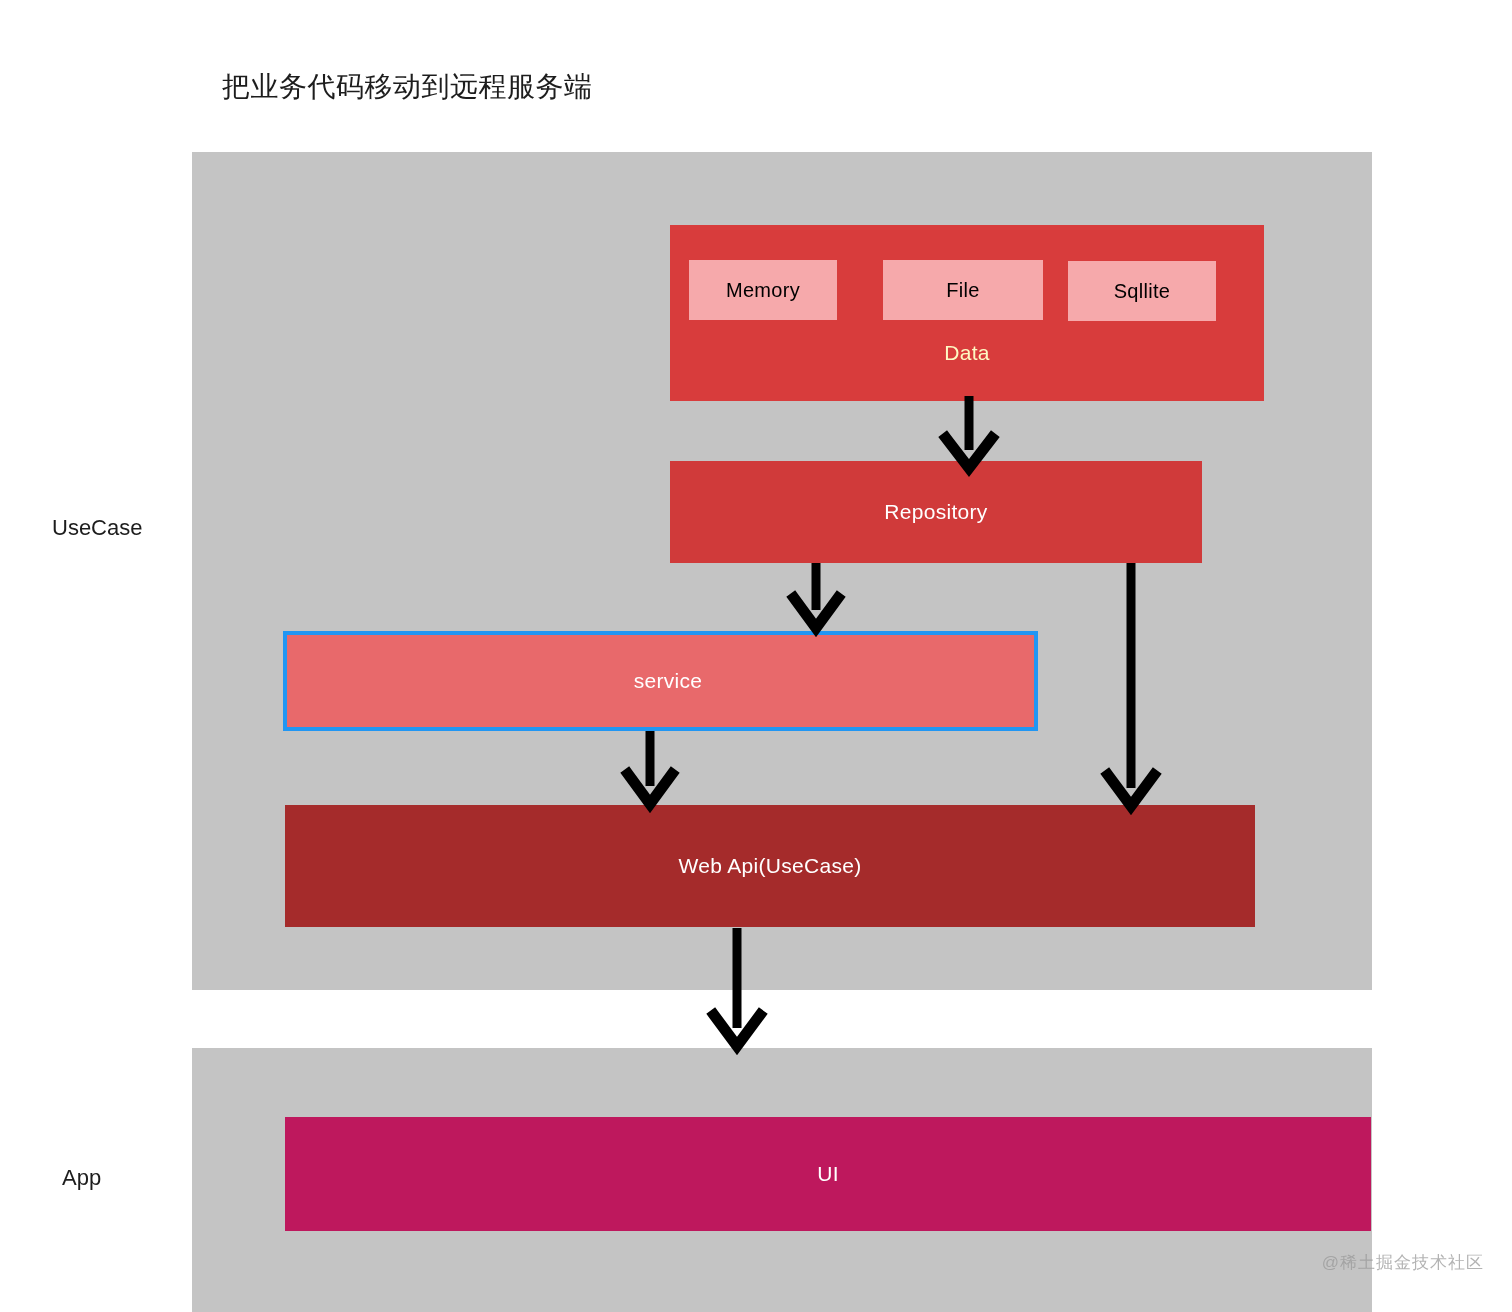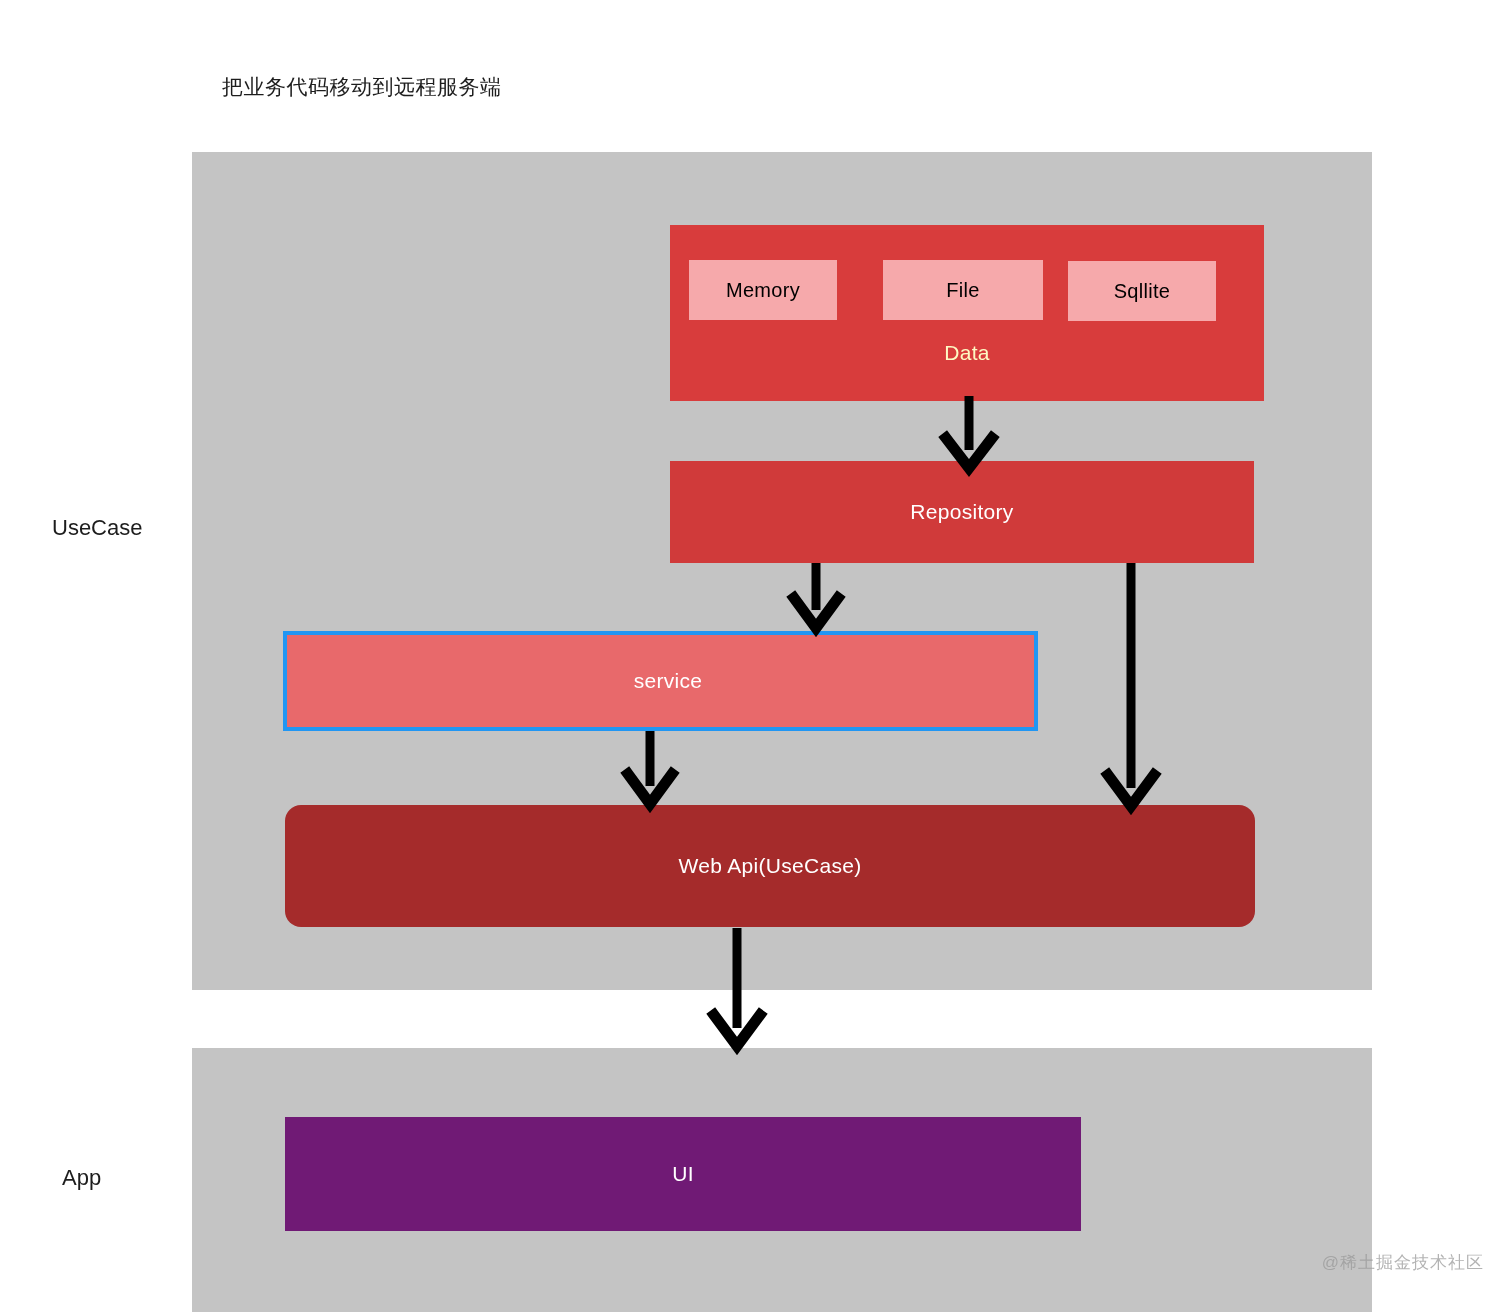--- a/index.html
+++ b/index.html
@@ -14,21 +14,21 @@
     overflow: hidden;
     font-family: "Liberation Sans", "DejaVu Sans", sans-serif;
     color: #1a1a1a;
   }
 
   
   .diagram-title {
     position: absolute;
     left: 222px;
     top: 72px;
-    font-size: 21px;
+    font-size: 28px;
     line-height: 30px;
     letter-spacing: 0.5px;
     color: #1d1d1d;
     white-space: nowrap;
   }
 
   
   .side-label {
     position: absolute;
     font-size: 22px;
@@ -84,43 +84,42 @@
     color: #000000;
     font-size: 20px;
     letter-spacing: 0.3px;
   }
   .subbox-memory { left: 689px;  top: 260px; width: 148px; height: 60px; }
   .subbox-file   { left: 883px;  top: 260px; width: 160px; height: 60px; }
   .subbox-sqlite { left: 1068px; top: 261px; width: 148px; height: 60px; }
 
   
   .box-repository {
-    left: 670px; top: 461px; width: 584px; height: 102px;
+    left: 670px; top: 461px; width: 532px; height: 102px;
     background: #d03a3a;
   }
 
   
   .box-service {
     left: 283px; top: 631px; width: 755px; height: 100px;
     background: #e8696b;
     border: 4px solid #2196f3;
     padding-left: 15px;
   }
 
   
   .box-webapi {
     left: 285px; top: 805px; width: 970px; height: 122px;
     background: #a52b2b;
-    border-radius: 16px;
   }
 
   
   .box-ui {
-    left: 285px; top: 1117px; width: 796px; height: 114px;
-    background: #701a75;
+    left: 285px; top: 1117px; width: 1086px; height: 114px;
+    background: #be185d;
   }
 
   
   .arrow-layer {
     position: absolute;
     left: 0; top: 0;
     width: 1512px; height: 1312px;
     pointer-events: none;
   }
 

